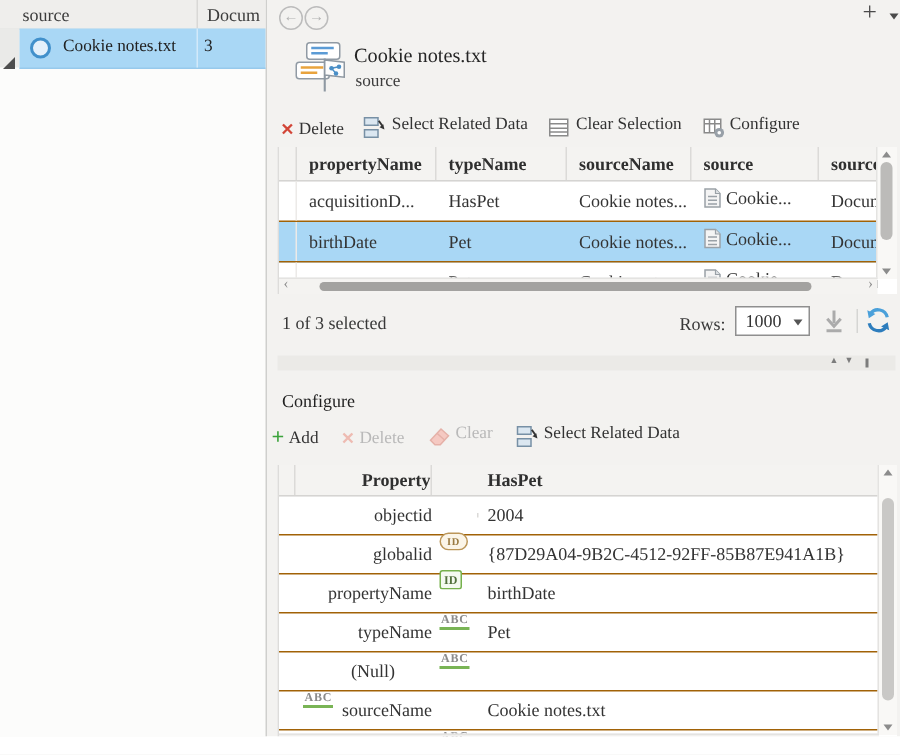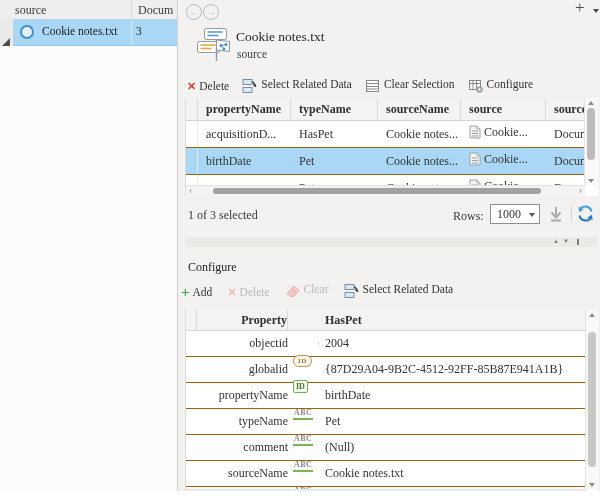--- a/index.html
+++ b/index.html
@@ -343,21 +343,20 @@
       <div class="bc p-val">birthDate</div>
     </div>
     <div class="t-row">
       <div class="bc p-sel"></div>
       <div class="bc p-prop">typeName</div>
       <div class="bc p-type"><span class="badge-abc">ABC</span></div>
       <div class="bc p-val">Pet</div>
     </div>
     <div class="t-row">
       <div class="bc p-sel"></div>
-      <div class="bc p-prop">comment</div>
       <div class="bc p-type"><span class="badge-abc">ABC</span></div>
       <div class="bc p-val">(Null)</div>
     </div>
     <div class="t-row">
       <div class="bc p-sel"></div>
       <div class="bc p-prop">sourceName</div>
       <div class="bc p-type"><span class="badge-abc">ABC</span></div>
       <div class="bc p-val">Cookie notes.txt</div>
     </div>
     <div class="t-row">

